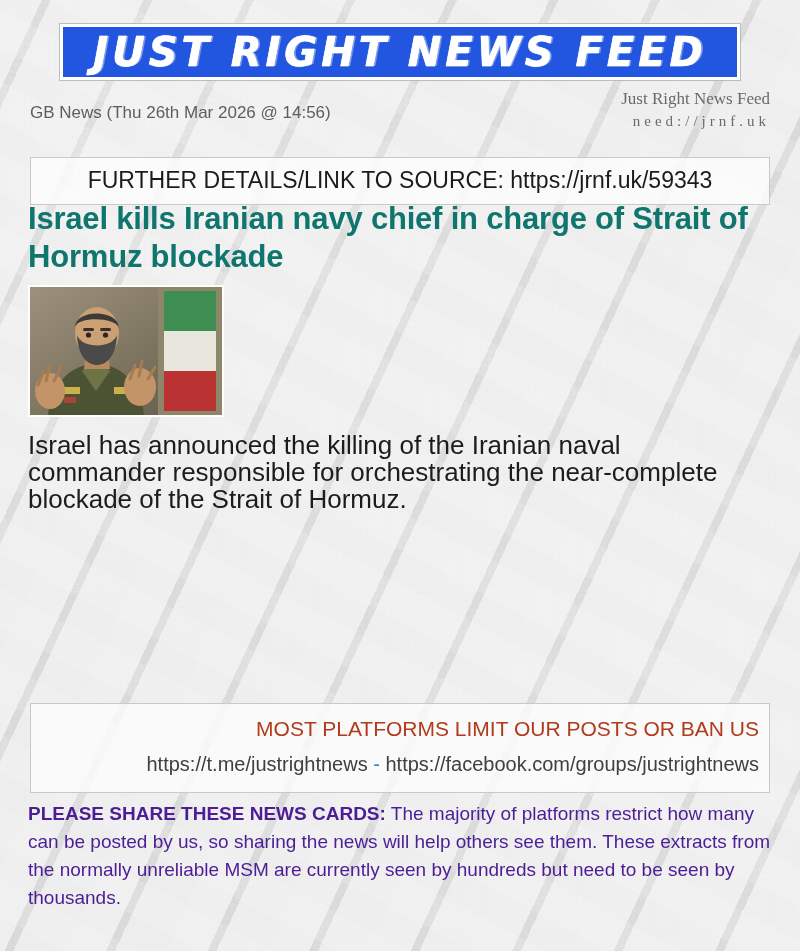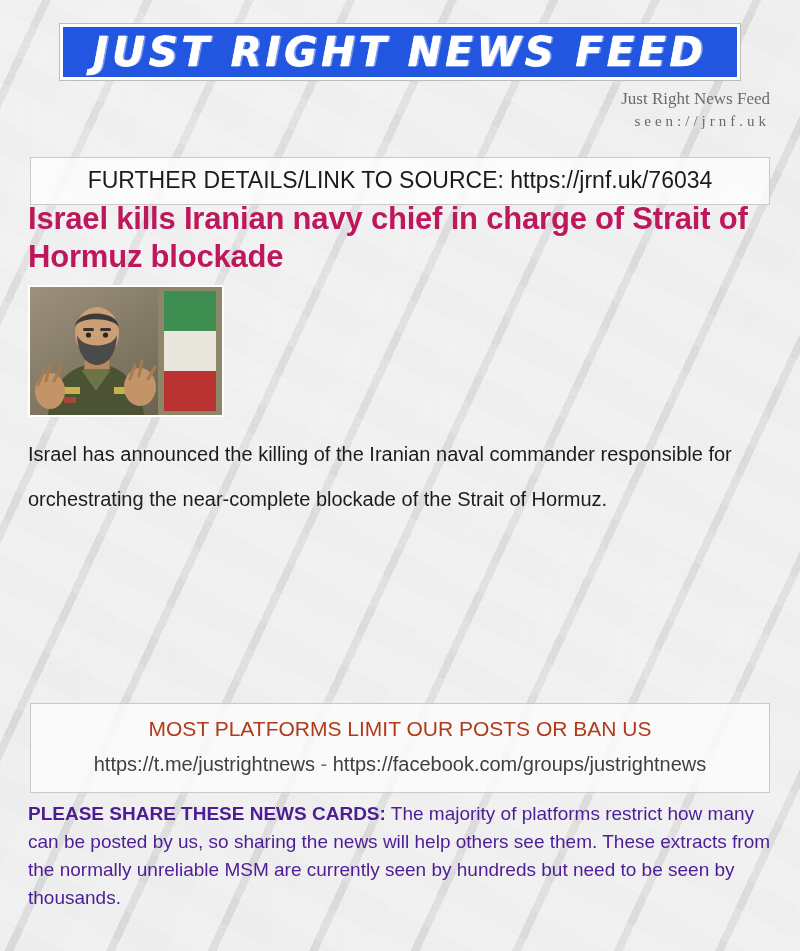--- a/index.html
+++ b/index.html
@@ -128,21 +128,21 @@
 
   
   .headline {
     position: absolute;
     left: 28px;
     top: 200px;
     width: 744px;
     font-size: 31px;
     font-weight: bold;
     line-height: 38px;
-    color: #be185d;
+    color: #0f766e;
     font-family: "Liberation Sans", sans-serif;
     letter-spacing: -0.2px;
   }
 
   
   .photo {
     position: absolute;
     left: 28px;
     top: 285px;
     width: 196px;
@@ -156,37 +156,37 @@
 
   
   .body-copy {
     position: absolute;
     left: 28px;
     top: 432px;
     width: 730px;
   }
   .body-copy p {
     margin: 0 0 20px 0;
-    font-size: 20px;
-    line-height: 45px;
+    font-size: 26px;
+    line-height: 27px;
     color: #1c1c1c;
     font-family: "Liberation Sans", sans-serif;
   }
 
   
   .promo {
     position: absolute;
     left: 30px;
     top: 703px;
     width: 740px;
     box-sizing: border-box;
     background: rgba(252,252,252,0.8);
     border: 1px solid #c9c9c9;
     padding: 10px 10px 12px;
-    text-align: center;
+    text-align: right;
   }
   .promo-title {
     font-size: 21px;
     color: #b03a1a;
     font-family: "Liberation Sans", sans-serif;
     line-height: 30px;
   }
   .promo-links {
     font-size: 20px;
     color: #3f7fb8;
@@ -222,27 +222,28 @@
 <div class="bg-overlay"></div>
 
 <div class="page">
 
   <div class="masthead-wrap">
     <div class="masthead">
       <div class="masthead-text">JUST RIGHT NEWS FEED</div>
     </div>
   </div>
 
+  <div class="byline">GB News (Thu 26th Mar 2026 @ 14:56)</div>
 
   <div class="brandblock">
     <div class="brand-name">Just Right News Feed</div>
-    <div class="brand-url">seen://jrnf.uk</div>
-  </div>
-
-  <div class="source-bar">FURTHER DETAILS/LINK TO SOURCE: https://jrnf.uk/76034</div>
+    <div class="brand-url">need://jrnf.uk</div>
+  </div>
+
+  <div class="source-bar">FURTHER DETAILS/LINK TO SOURCE: https://jrnf.uk/59343</div>
 
   <div class="headline">Israel kills Iranian navy chief in charge of Strait of Hormuz blockade</div>
 
   <div class="photo">
     <svg width="192" height="128" viewBox="0 0 192 128" xmlns="http://www.w3.org/2000/svg">
       <defs>
         <linearGradient id="bgwall" x1="0" y1="0" x2="1" y2="1">
           <stop offset="0%" stop-color="#9c917c"></stop>
           <stop offset="55%" stop-color="#7d7460"></stop>
           <stop offset="100%" stop-color="#5e5848"></stop>

